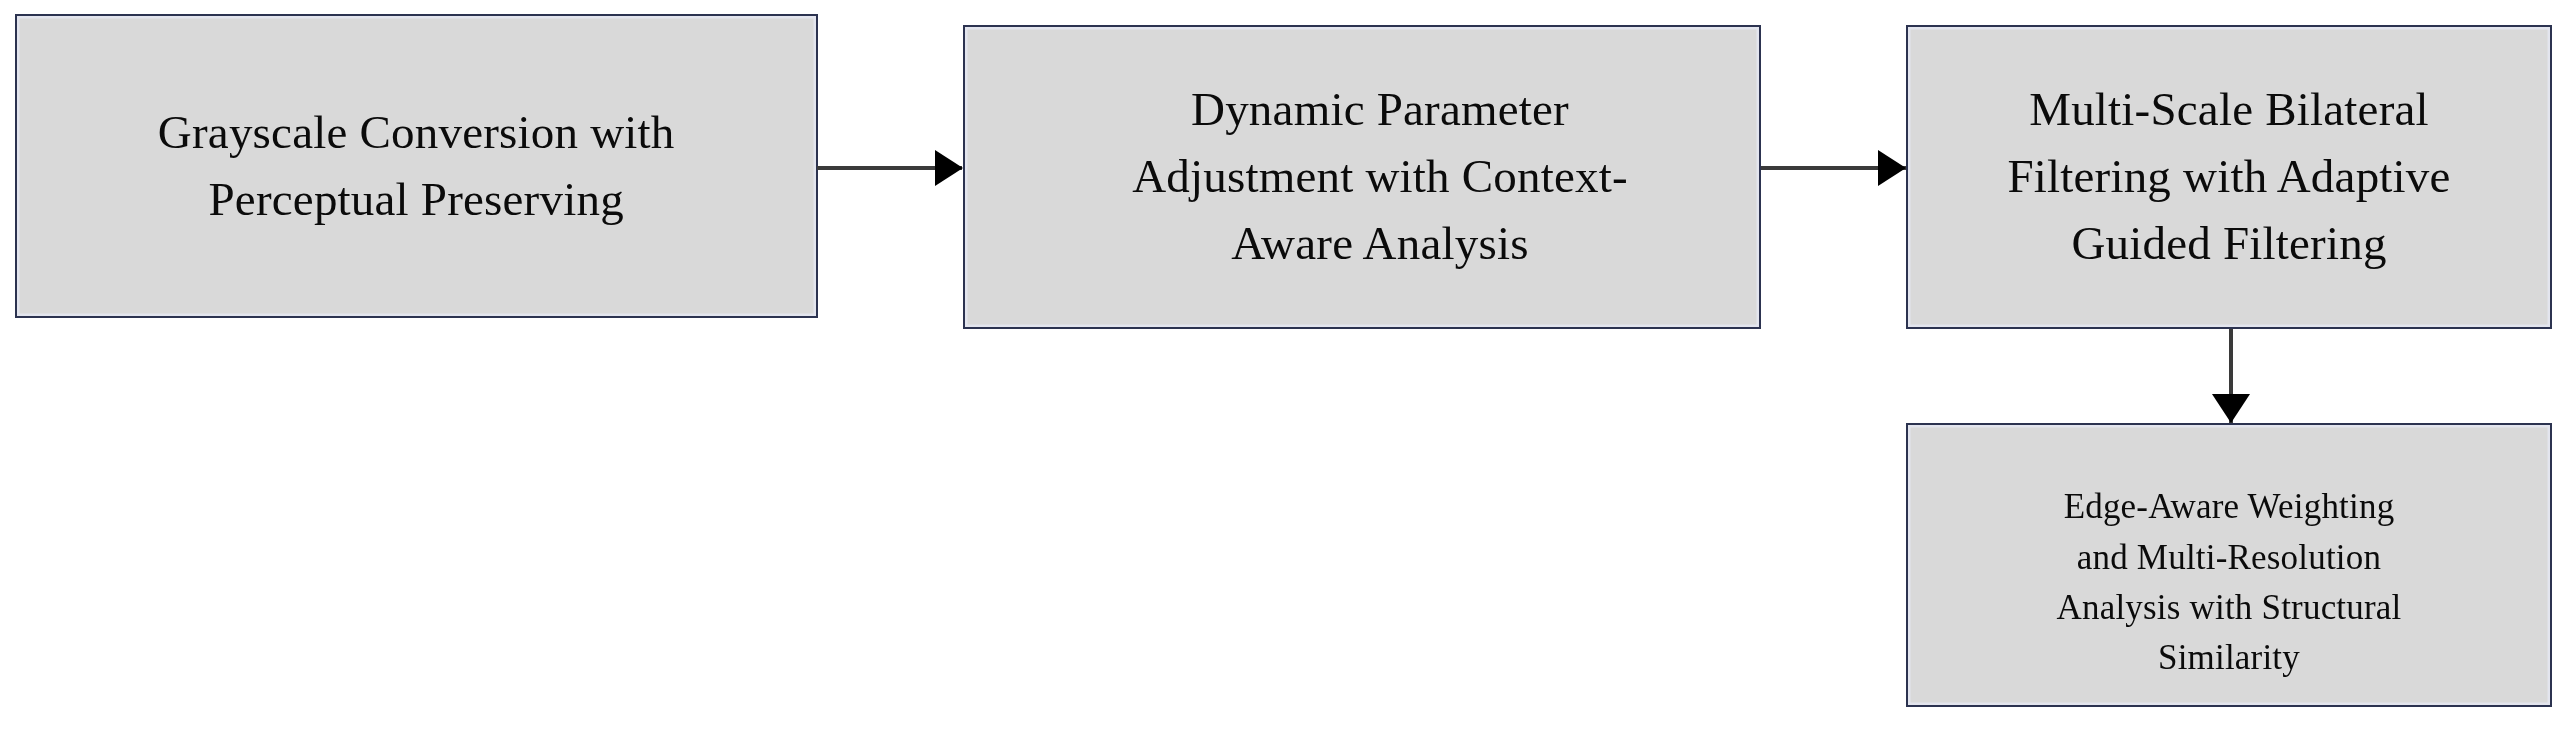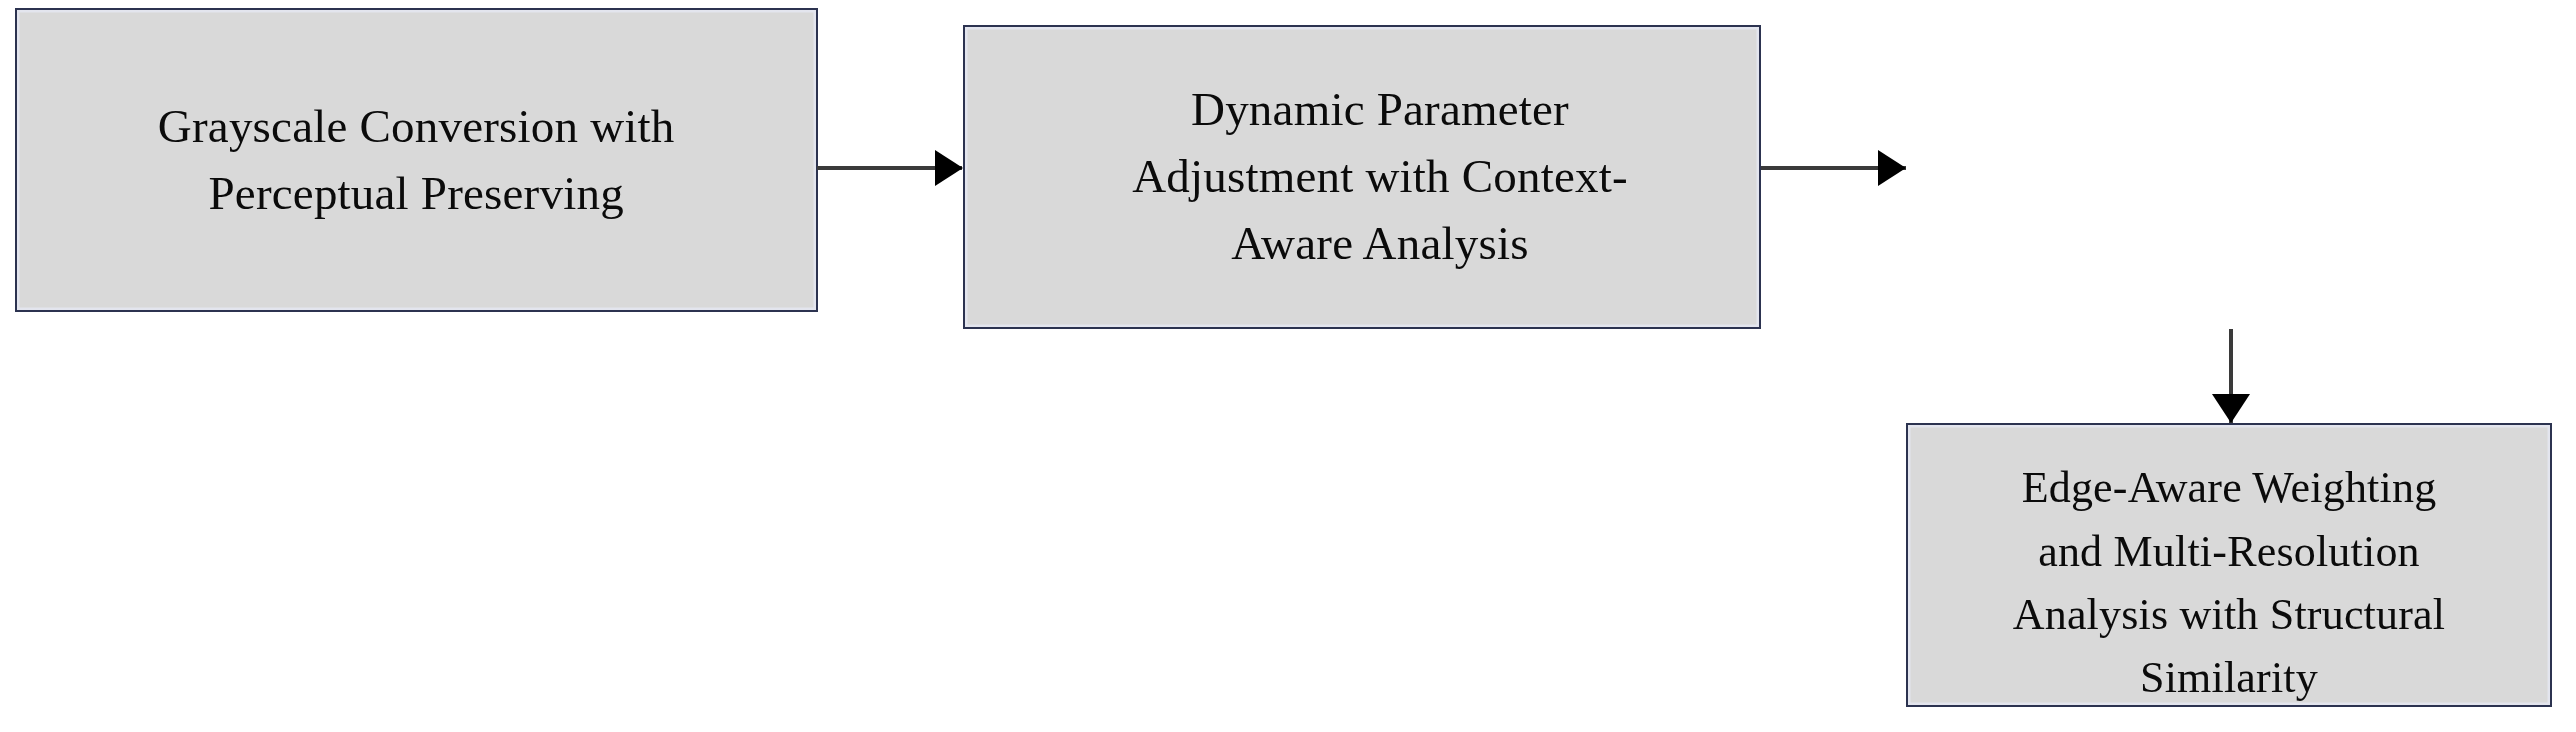--- a/index.html
+++ b/index.html
@@ -37,26 +37,26 @@
     width: 88%;
     text-align: center;
     color: #0b0b0b;
     font-family: "Liberation Serif", "DejaVu Serif", serif;
     font-size: 47px;
     line-height: 1.42;
     letter-spacing: 0.2px;
     white-space: pre-line;
   }
 
-  #node-grayscale-conversion { left: 14.7px;   top: 8px;  width: 803px; height: 304px; }
+  #node-grayscale-conversion { left: 14.7px;   top: 14px;  width: 803px; height: 304px; }
   #node-dynamic-parameter    { left: 963px; top: 24.5px;  width: 798px; height: 304px; padding-left: 36px; }
   #node-bilateral-filtering  { left: 1906px; top: 24.5px;  width: 646px; height: 304px; }
   #node-edge-aware-weighting { left: 1906px; top: 423px; width: 646px; height: 284px; }
 
-  #node-edge-aware-weighting .node-label { font-size: 44px; line-height: 1.44; margin-top: 36px; }
+  #node-edge-aware-weighting .node-label { font-size: 35px; line-height: 1.44; margin-top: 36px; }
 
   
   .connector { position: absolute; }
 
   .connector-line-h {
     position: absolute;
     height: 4.1px;
     background: #3a3a3a;
     top: 0;
     left: 0;
@@ -117,20 +117,25 @@
     <span class="node-label">Dynamic Parameter
 Adjustment with Context-
 Aware Analysis</span>
   </div>
 
   <div class="connector" id="connector-dynamic-to-bilateral">
     <div class="connector-line-h"></div>
     <div class="connector-head-right"></div>
   </div>
 
+  <div class="node" id="node-bilateral-filtering">
+    <span class="node-label">Multi-Scale Bilateral
+Filtering with Adaptive
+Guided Filtering</span>
+  </div>
 
   <div class="connector" id="connector-bilateral-to-edgeaware">
     <div class="connector-line-v"></div>
     <div class="connector-head-down"></div>
   </div>
 
   <div class="node" id="node-edge-aware-weighting">
     <span class="node-label">Edge-Aware Weighting
 and Multi-Resolution
 Analysis with Structural

